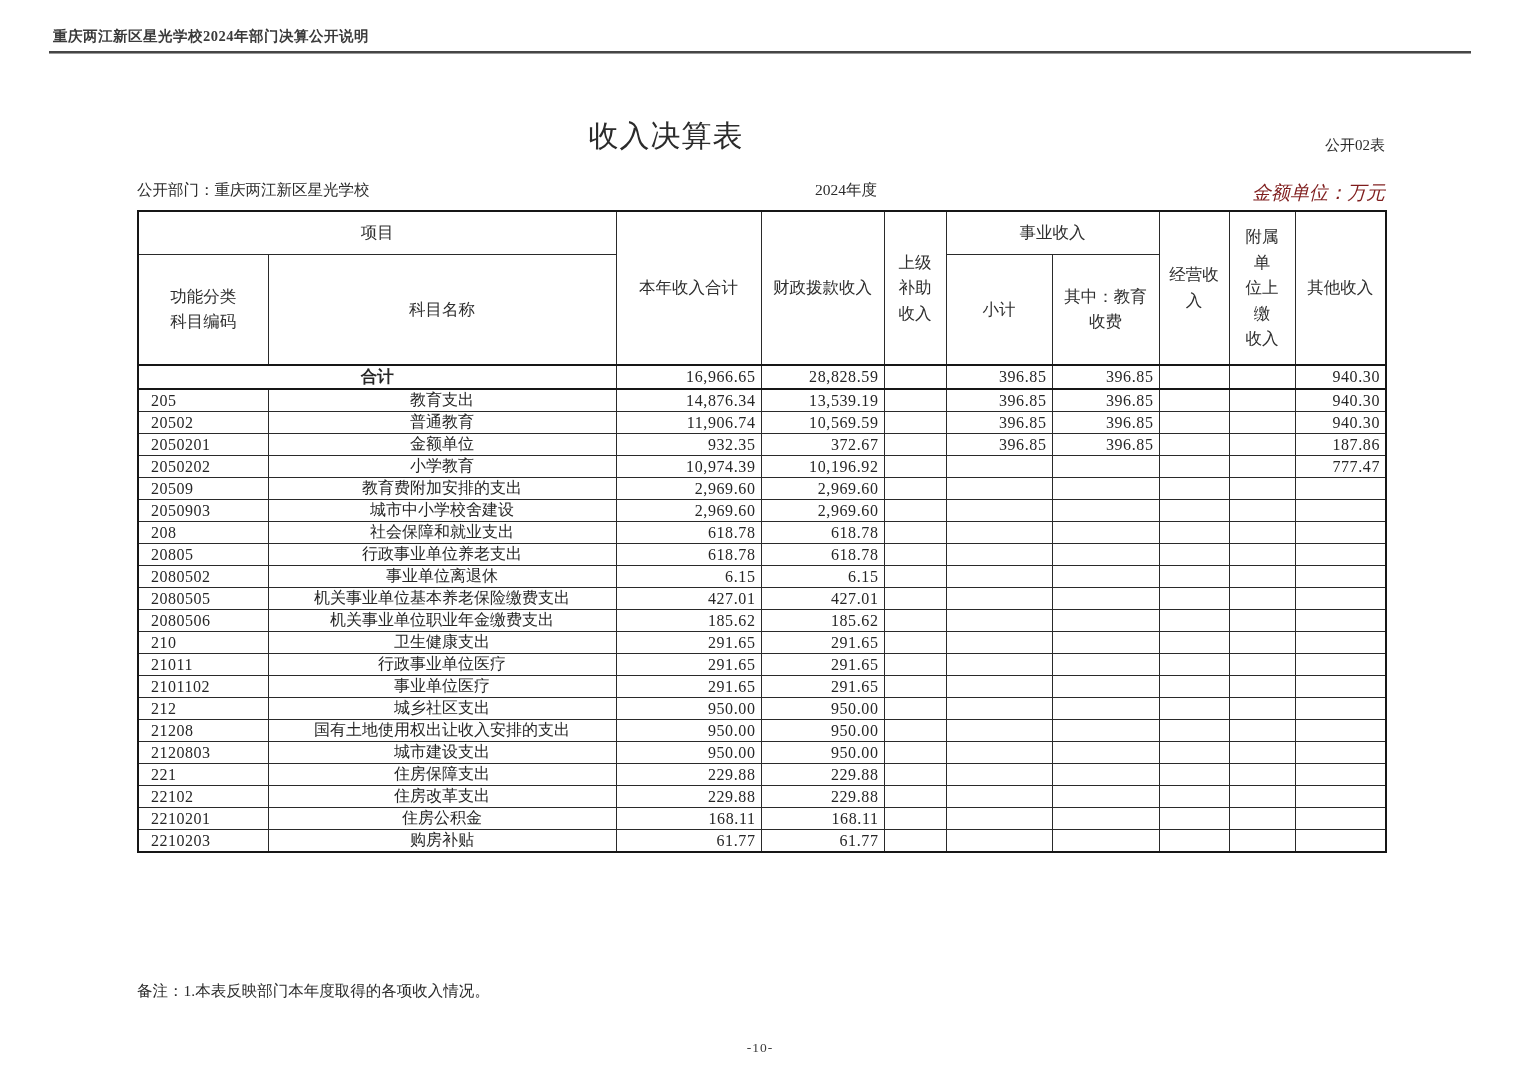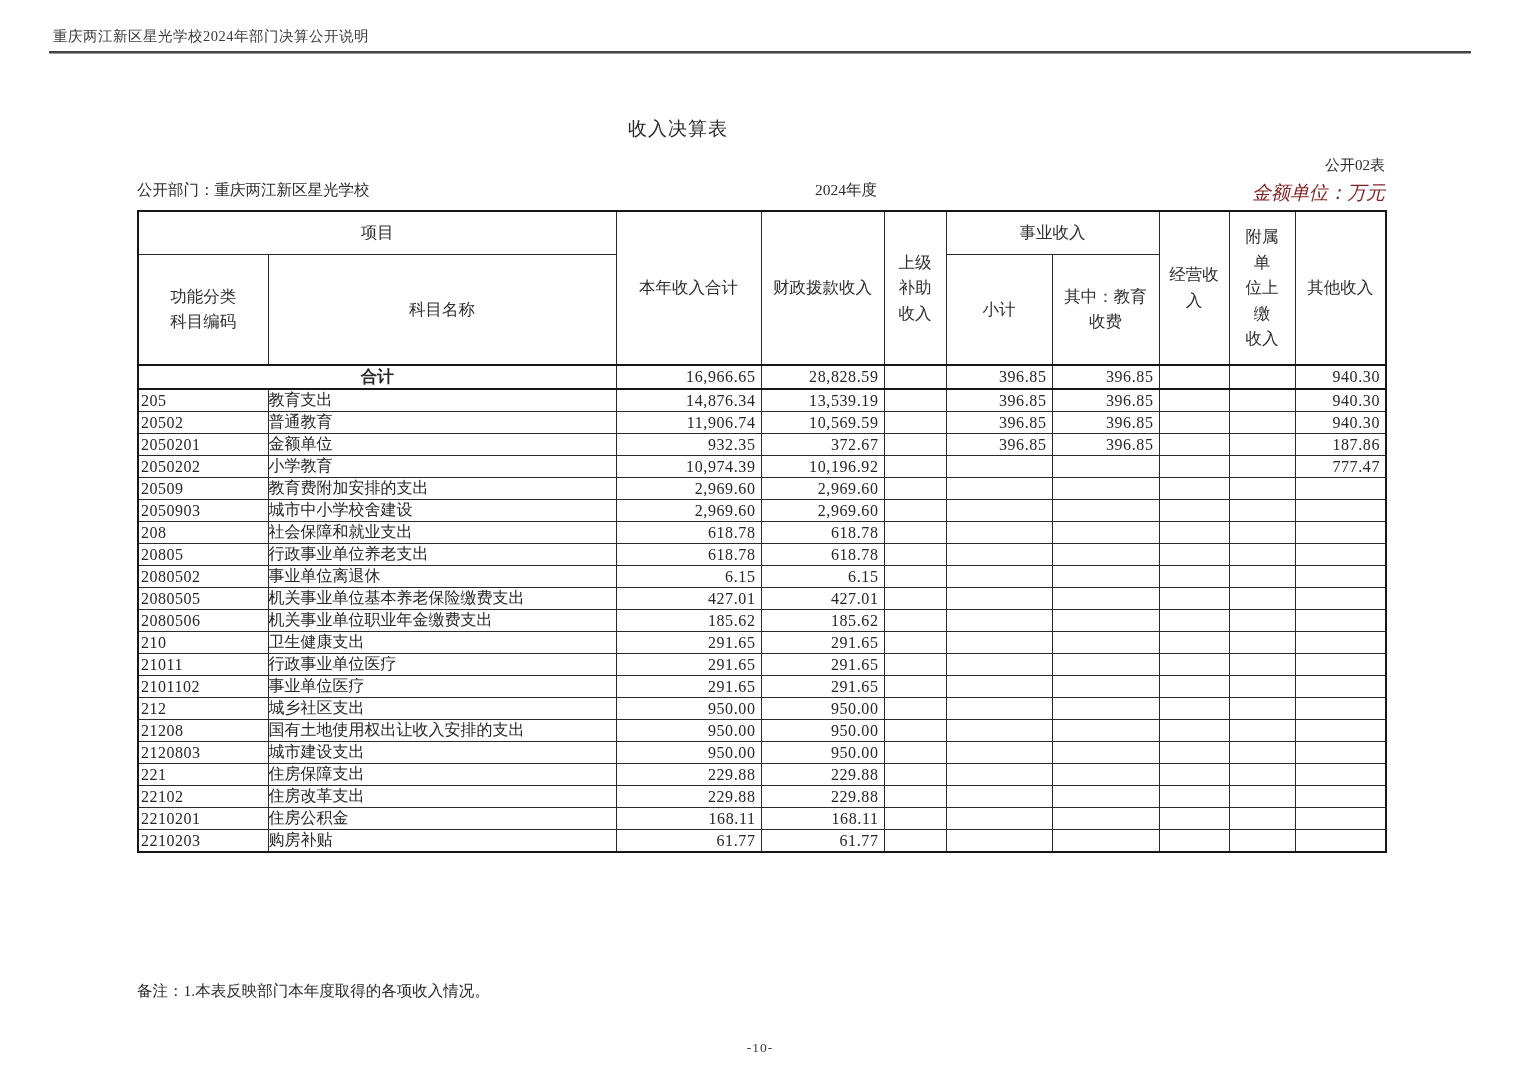--- a/index.html
+++ b/index.html
@@ -15,42 +15,43 @@
     background: #ffffff;
     overflow: hidden;
   }
   .doc-header {
     position: absolute;
     left: 53px;
     top: 27px;
     font-size: 14.5px;
     color: #3a3a3a;
     letter-spacing: 0.5px;
+    font-weight: bold;
   }
   .doc-rule {
     position: absolute;
     left: 49px;
     top: 51px;
     width: 1422px;
     height: 3px;
     background: linear-gradient(#454545 0 70%, #9a9a9a 70% 100%);
   }
   .report-title {
     position: absolute;
-    left: 12px;
+    left: 0;
     top: 116px;
     width: 1332px;
     text-align: center;
-    font-size: 19px;
+    font-size: 30px;
     letter-spacing: 1px;
     color: #2b2b2b;
   }
   .table-code {
     position: absolute;
-    top: 156px;
+    top: 136px;
     right: 135px;
     font-size: 15px;
     color: #2b2b2b;
   }
   .meta-dept {
     position: absolute;
     left: 137px;
     top: 180px;
     font-size: 15.5px;
     color: #2b2b2b;
@@ -92,25 +93,25 @@
     line-height: 1.55;
     color: #2e2e2e;
     padding: 8px;
   }
   tr.hrow1 { height: 27px; }
   tr.hrow2 { height: 111px; }
   tbody tr { height: 18px; }
   tbody td { font-size: 16px; color: #262626; }
   td.code {
     text-align: left;
-    padding-left: 2px;
+    padding-left: 12px;
     letter-spacing: 0.5px;
   }
   td.name {
-    text-align: left;
+    text-align: center;
   }
   td.num {
     text-align: right;
     padding-right: 5px;
     font-variant-numeric: tabular-nums;
     letter-spacing: 0.6px;
     white-space: nowrap;
   }
   tr.total-row td { border-top: 2.5px solid #161616; border-bottom: 2.5px solid #161616; }
   tr.total-row td.lab {

